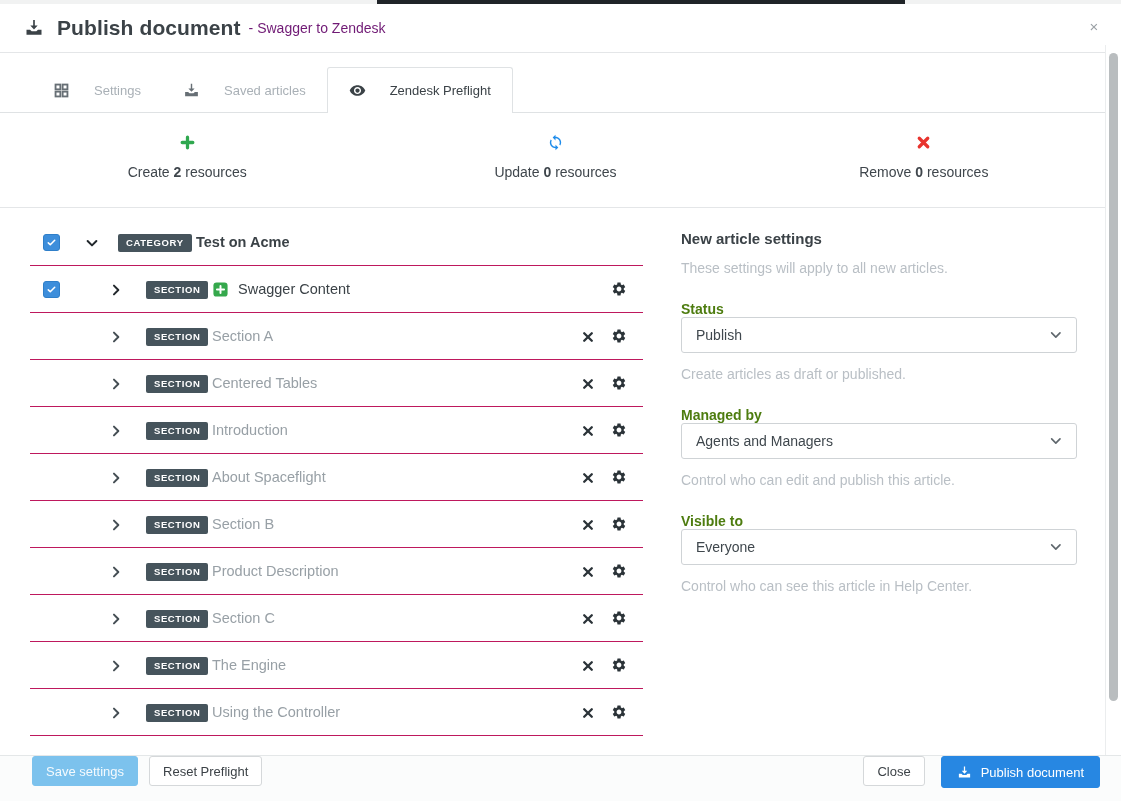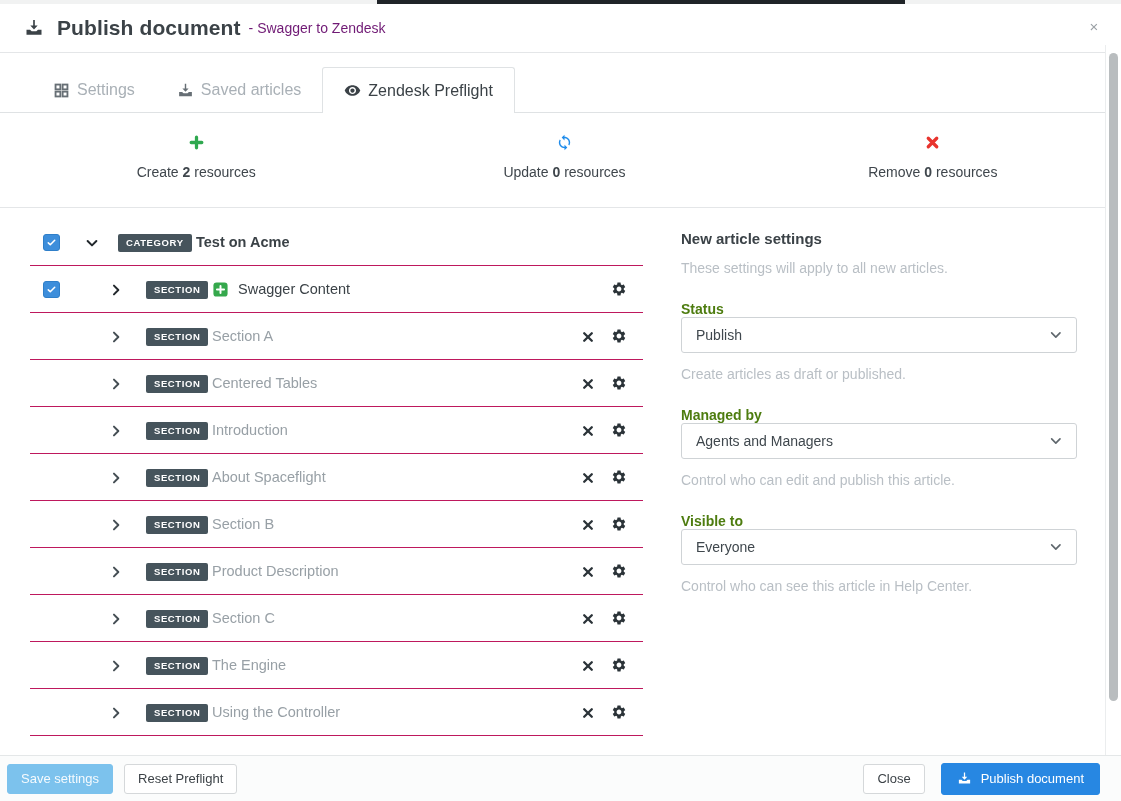--- a/index.html
+++ b/index.html
@@ -17,28 +17,28 @@
   .hdr { position:absolute; top:4px; left:0; width:100%; height:49px; background:#fff;
          border-bottom:1px solid #e4e6e8; display:flex; align-items:center; padding-left:24px; }
   .hdr-icon { width:20px; height:20px; margin-right:13px; display:inline-flex; }
   .hdr-title { font-size:21px; font-weight:600; color:#3b4247; letter-spacing:.1px; }
   .hdr-sub { font-size:14px; color:#701a75; margin-left:8px; font-weight:400; }
   .hdr-close { position:absolute; right:17px; top:13px; width:20px; height:20px; text-align:center;
                font-size:15px; color:#9aa0a5; line-height:20px; cursor:pointer; }
 
   
   .tabs { position:absolute; top:67px; left:32px; height:46px; display:flex; align-items:stretch; z-index:2; }
-  .tab { display:flex; align-items:center; gap:7px; padding:0 21px; font-size:16px; color:#a9b0b6; cursor:pointer; }
+  .tab { display:flex; align-items:center; gap:24px; padding:0 21px; font-size:13px; color:#a9b0b6; cursor:pointer; }
   .tab .t-ic { width:17px; height:17px; display:inline-flex; color:#676f75; }
   .tab.active { background:#fff; border:1px solid #dfe2e4; border-bottom:none; border-radius:3px 3px 0 0;
                 color:#3b4247; height:46px; }
   .tabs-rule { position:absolute; top:112px; left:0; width:1105px; border-top:1px solid #dfe2e4; z-index:1; }
 
   
-  .summary { position:absolute; top:134px; left:12px; width:1105px; display:flex; }
+  .summary { position:absolute; top:134px; left:3px; width:1105px; display:flex; }
   .sum-item { flex:1; text-align:center; }
   .sum-ic { height:18px; display:flex; justify-content:center; margin-bottom:12px; }
   .sum-ic svg { width:17px; height:17px; }
   .sum-lbl { font-size:14px; color:#3f464c; }
   .sum-lbl b { font-weight:700; }
 
   .divider { position:absolute; top:207px; left:0; width:1105px; border-top:1px solid #e4e6e8; }
 
   
   .tree { position:absolute; top:219px; left:30px; width:613px; }
@@ -79,21 +79,21 @@
   .s-chev { width:12px; height:10px; display:inline-flex; }
   .f-help { margin-top:13px; font-size:14px; color:#b9bfc5; }
 
   
   .sb-track { position:absolute; right:0; top:45px; width:16px; height:710px; background:#fff;
               border-left:1px solid #ebedee; cursor:pointer; }
   .sb-thumb { position:absolute; left:3px; top:8px; width:9px; height:648px; background:#b9bdbf; border-radius:5px; cursor:grab; }
 
   
   .footer { position:absolute; left:0; bottom:0; width:100%; height:46px; background:#fbfcfc;
-            border-top:1px solid #e4e7e8; display:flex; align-items:center; padding:0 21px 0 7px; }
+            border-top:1px solid #e4e7e8; display:flex; padding:0 21px 0 32px; }
   .btn { height:30px; border-radius:3px; font-size:13px; font-family:inherit; display:inline-flex;
          align-items:center; padding:0 13px; cursor:pointer; }
   .btn-save { background:#7cc2ed; border:1px solid #7cc2ed; color:rgba(255,255,255,.92); margin-right:11px; }
   .btn-reset { background:#fff; border:1px solid #d5d8da; color:#3c4247; }
   .f-spacer { flex:1; }
   .btn-close { background:#fff; border:1px solid #d5d8da; color:#3c4247; margin-right:16px; }
   .btn-publish { background:#2787e2; border:1px solid #2787e2; color:#fff; height:32px; gap:9px; padding:0 15px; }
   .btn-publish svg { width:15px; height:15px; }
 </style>
 </head>

